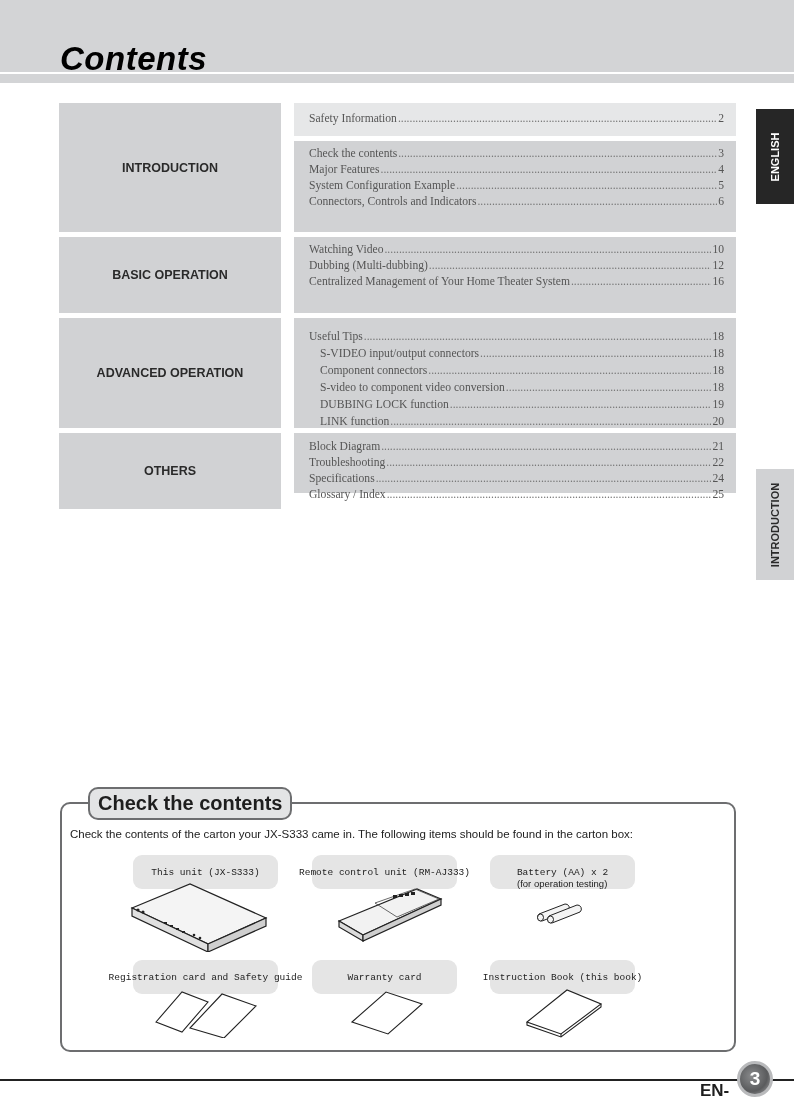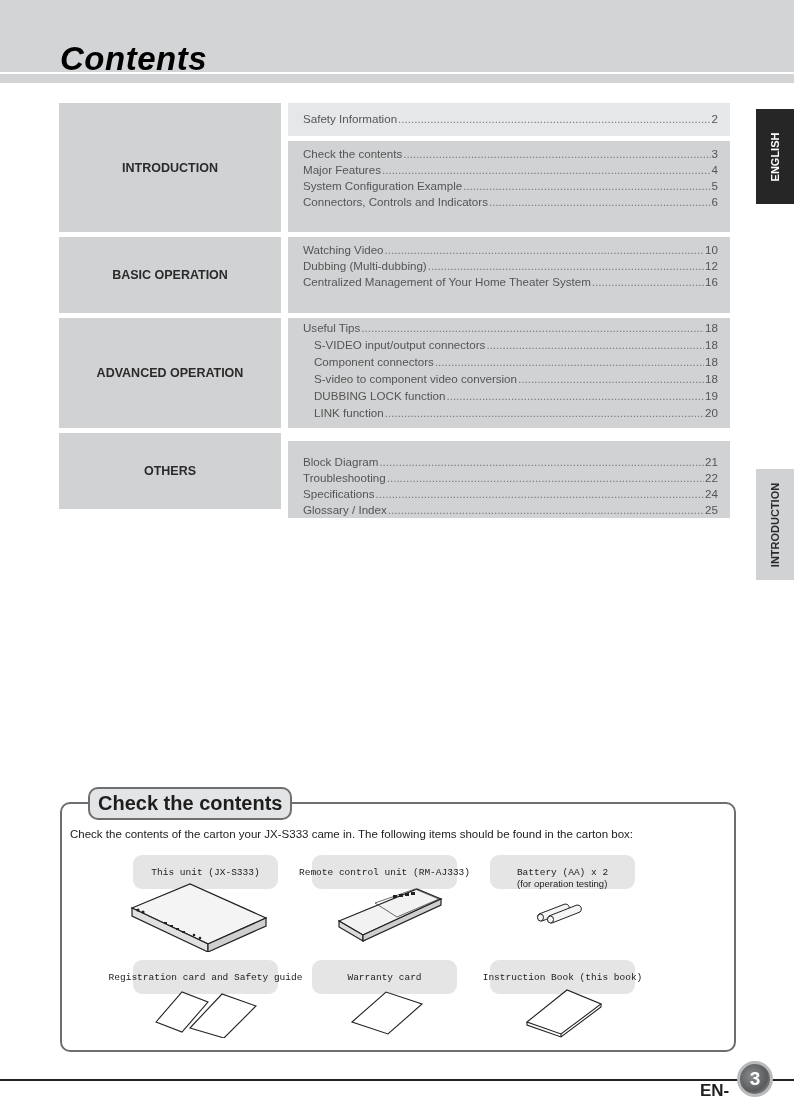--- a/index.html
+++ b/index.html
@@ -6,21 +6,21 @@
   html, body { width: 794px; height: 1116px; background: #ffffff; overflow: hidden; }
   body { position: relative; font-family: "Liberation Sans", sans-serif; color: #3a3a3a; }
 
   
   .header-band { position: absolute; left: 0; top: 0; width: 794px; height: 83px; background: #d3d4d6; }
   .header-line { position: absolute; left: 0; top: 72px; width: 794px; height: 2px; background: #ffffff; }
   .page-title { position: absolute; left: 60px; top: 40px; font-family: "Liberation Sans", sans-serif; font-weight: bold; font-style: italic; font-size: 33px; color: #000000; letter-spacing: 0.5px; }
 
   
   .sec-label { position: absolute; left: 59px; width: 222px; background: #d1d2d4; display: flex; align-items: center; justify-content: center; font-weight: bold; font-size: 12.5px; color: #2a2a2a; }
-  .toc-box { position: absolute; left: 288px; width: 442px; padding: 0 12px 0 15px; }
+  .toc-box { position: absolute; left: 294px; width: 442px; padding: 0 12px 0 15px; font-family: Liberation Serif, serif; }
   .toc-box.light { background: #e6e7e8; }
   .toc-box.dark { background: #d1d2d4; }
   .toc-row { display: flex; align-items: baseline; height: 16px; font-size: 11.6px; color: #555; white-space: nowrap; overflow: hidden; }
   .toc-row .t { flex: 0 0 auto; }
   .toc-row .dots { flex: 1 1 auto; overflow: hidden; margin: 0 1px; color: #777; letter-spacing: 0px; }
   .toc-row .dots::before { content: "................................................................................................................................................................................................................"; }
   .toc-row .p { flex: 0 0 auto; }
   .toc-row.sub { padding-left: 11px; }
 
   
@@ -93,21 +93,21 @@
       <span class="t">Dubbing (Multi-dubbing)</span>
       <span class="dots"></span>
       <span class="p">12</span>
     </div>
   <div class="toc-row">
       <span class="t">Centralized Management of Your Home Theater System</span>
       <span class="dots"></span>
       <span class="p">16</span>
     </div>
 </div>
-<div class="toc-box dark" style="top:318px;height:110px;padding-top:3px;">
+<div class="toc-box dark" style="top:318px;height:110px;padding-top:12px;">
   <div class="toc-row" style="height:17px;">
       <span class="t">Useful Tips</span>
       <span class="dots"></span>
       <span class="p">18</span>
     </div>
   <div class="toc-row sub" style="height:17px;">
       <span class="t">S-VIDEO input/output connectors</span>
       <span class="dots"></span>
       <span class="p">18</span>
     </div>
@@ -125,21 +125,21 @@
       <span class="t">DUBBING LOCK function</span>
       <span class="dots"></span>
       <span class="p">19</span>
     </div>
   <div class="toc-row sub" style="height:17px;">
       <span class="t">LINK function</span>
       <span class="dots"></span>
       <span class="p">20</span>
     </div>
 </div>
-<div class="toc-box dark" style="top:433px;height:77px;padding-top:14px;margin-top:8px;">
+<div class="toc-box dark" style="top:433px;height:60px;padding-top:7px;">
   <div class="toc-row">
       <span class="t">Block Diagram</span>
       <span class="dots"></span>
       <span class="p">21</span>
     </div>
   <div class="toc-row">
       <span class="t">Troubleshooting</span>
       <span class="dots"></span>
       <span class="p">22</span>
     </div>

